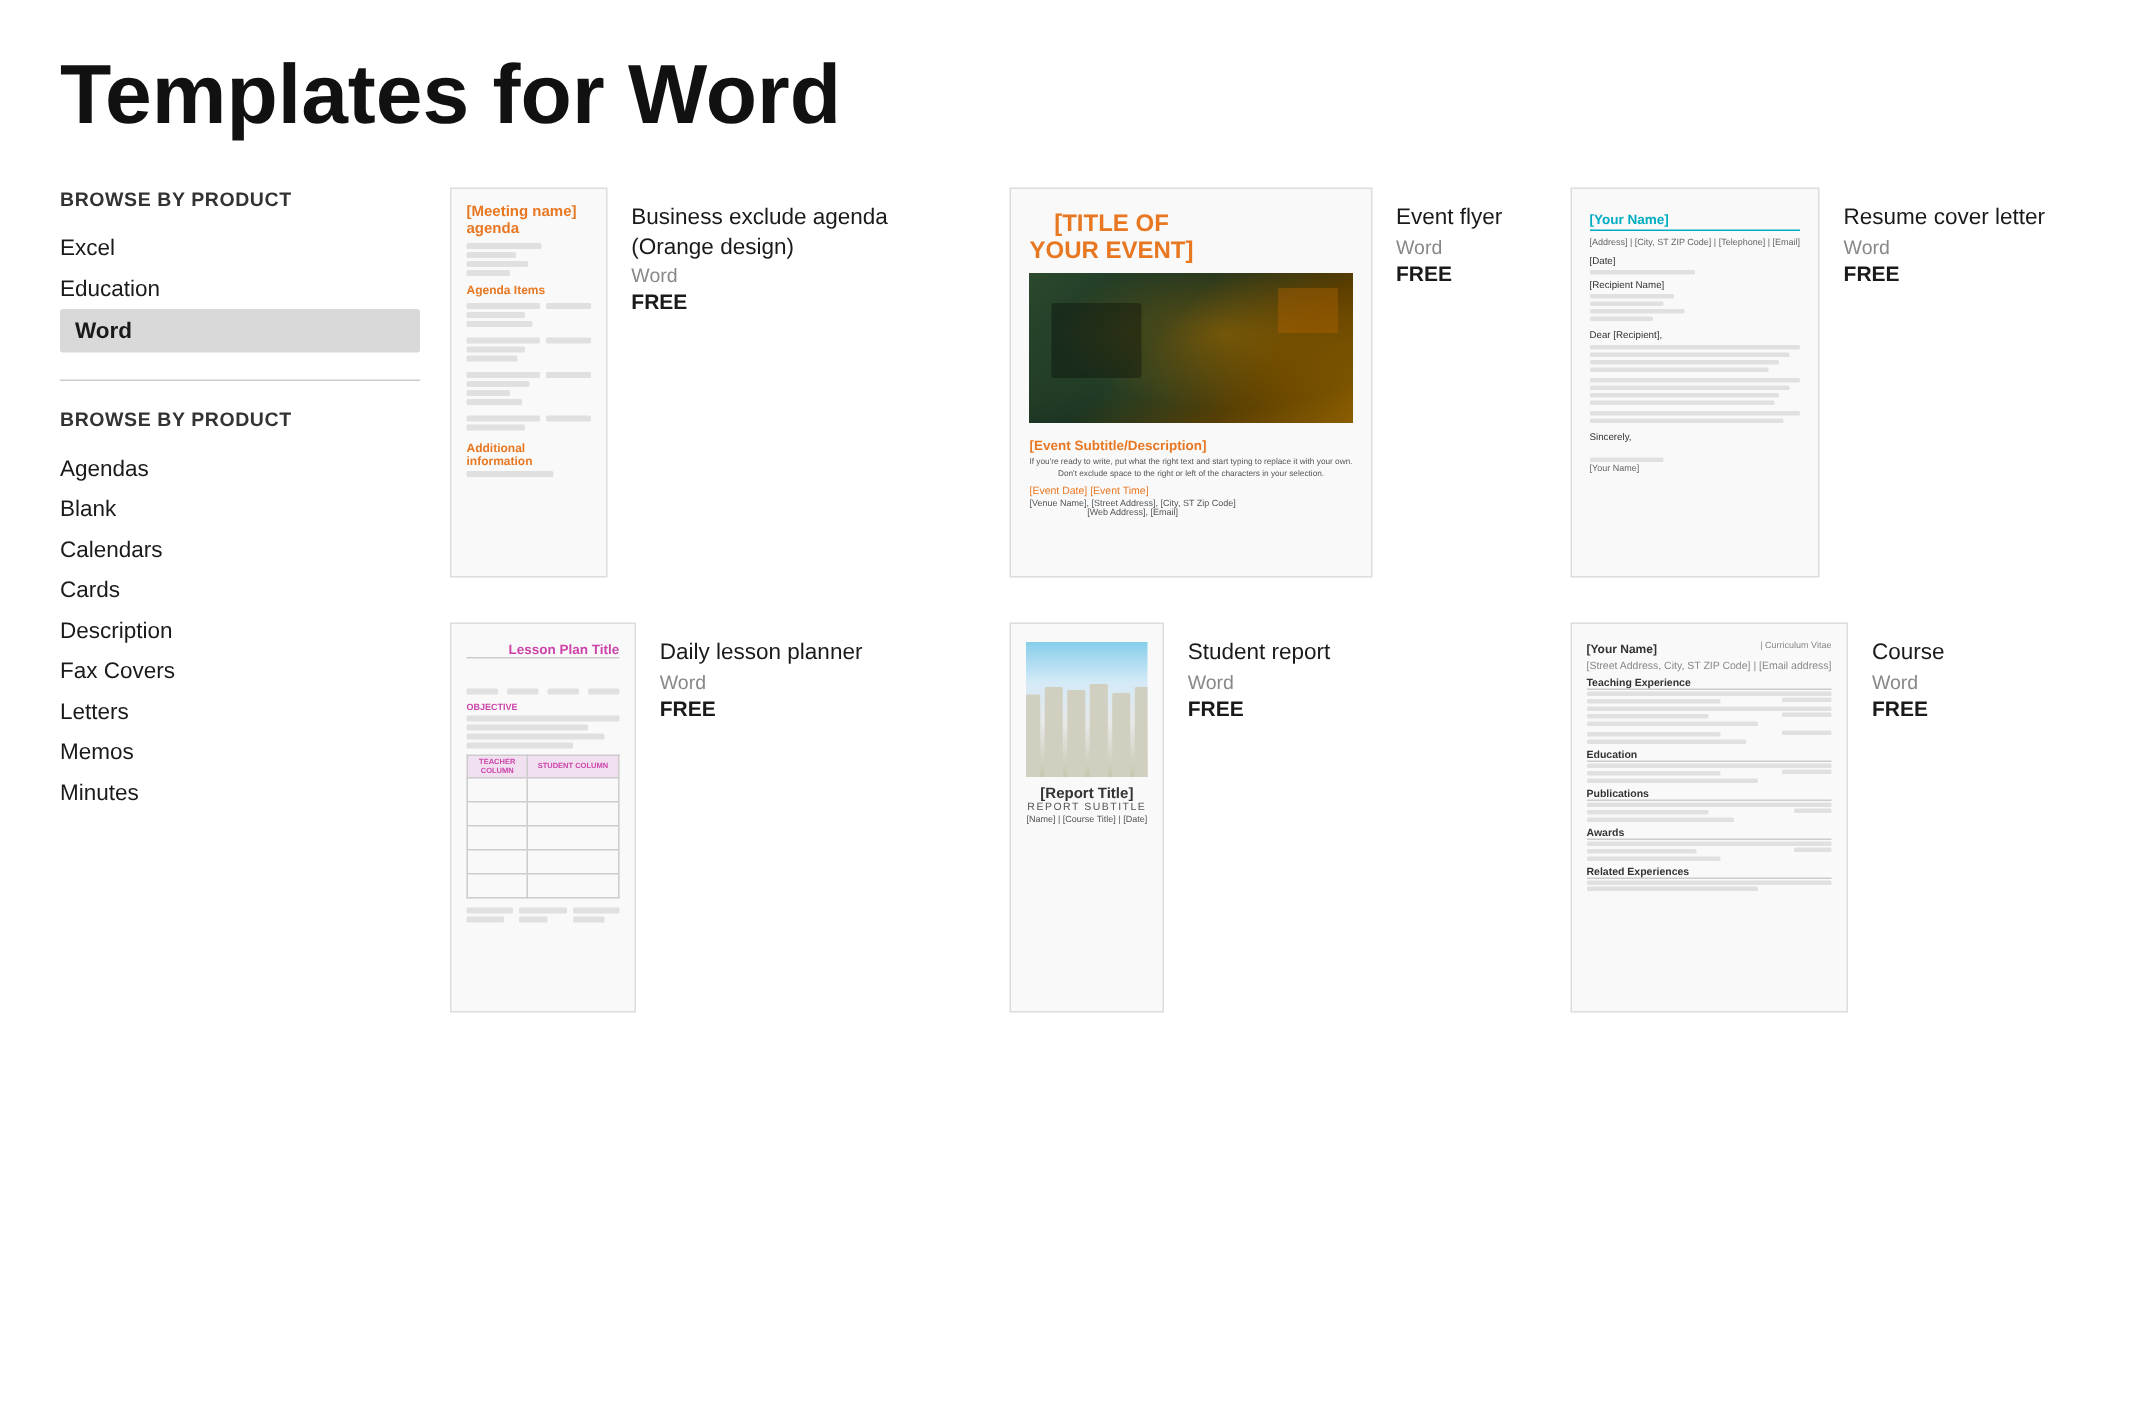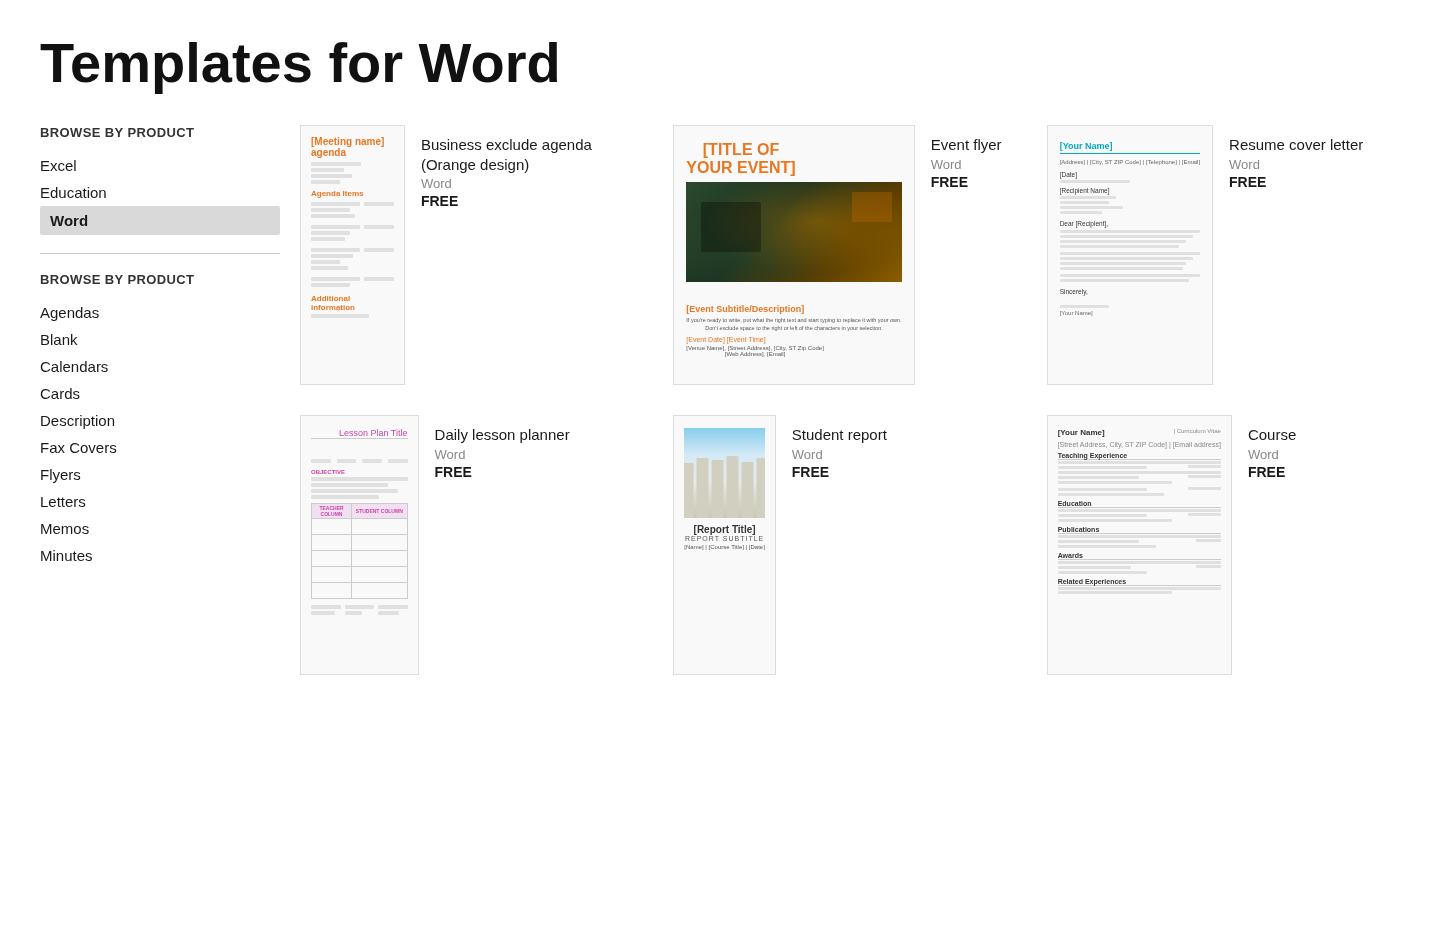--- a/index.html
+++ b/index.html
@@ -38,30 +38,30 @@
 
     
     .agenda-header { color: #e87722; font-size: 10px; font-weight: bold; margin-bottom: 4px; }
     .agenda-line { height: 4px; background: #e0e0e0; margin: 2px 0; border-radius: 1px; }
     .agenda-section { color: #e87722; font-size: 8px; font-weight: bold; margin-top: 5px; margin-bottom: 2px; }
 
     
     .flyer-title { color: #e87722; font-size: 16px; font-weight: 900; text-align: center; line-height: 1.1; }
     .flyer-img { width: 100%; height: 100px; background: linear-gradient(135deg, #2c4a2e 0%, #1a3020 40%, #5a3d00 70%, #8b5e00 100%); margin: 6px 0; position: relative; overflow: hidden; }
     .flyer-img-overlay { position: absolute; top: 0; left: 0; right: 0; bottom: 0; opacity: 0.4; background: radial-gradient(ellipse at 60% 40%, #cc8800 0%, transparent 60%), radial-gradient(ellipse at 30% 70%, #335533 0%, transparent 50%); }
-    .flyer-subtitle { color: #e87722; font-size: 9px; font-weight: bold; text-align: center; margin-top: 16px; }
+    .flyer-subtitle { color: #e87722; font-size: 9px; font-weight: bold; text-align: center; margin-top: 4px; }
     .flyer-details { color: #e87722; font-size: 7px; text-align: center; margin-top: 3px; }
     .flyer-small { font-size: 6px; color: #555; text-align: center; margin-top: 2px; }
 
     
     .resume-name { color: #00acc1; font-size: 9px; font-weight: bold; border-bottom: 1px solid #00acc1; padding-bottom: 2px; margin-bottom: 5px; }
     .resume-line { height: 3px; background: #e0e0e0; margin: 2px 0; border-radius: 1px; }
 
     
-    .lesson-title { color: #cc44aa; font-size: 9px; font-weight: normal; border-bottom: 1px solid #ccc; margin-bottom: 18px; padding-left: 28px; }
+    .lesson-title { color: #cc44aa; font-size: 9px; font-weight: bold; border-bottom: 1px solid #ccc; margin-bottom: 18px; padding-left: 28px; }
     .lesson-table { width: 100%; border-collapse: collapse; margin-top: 4px; }
     .lesson-table td { border: 1px solid #ccc; height: 14px; font-size: 5px; padding: 1px; }
     .lesson-header { background: #f0e0f0; }
 
     
     .report-img { width: 100%; height: 90px; background: linear-gradient(180deg, #87CEEB 0%, #d4eaf7 30%, #e8e8e8 60%, #c8c8b0 100%); margin-bottom: 6px; position: relative; overflow: hidden; }
     .columns-img { position: absolute; bottom: 0; left: 50%; transform: translateX(-50%); display: flex; gap: 3px; align-items: flex-end; }
     .col-shape { background: #d0cfc0; border-radius: 1px 1px 0 0; }
     .report-title { color: #333; font-size: 10px; text-align: center; font-weight: bold; }
     .report-sub { font-size: 7px; color: #555; text-align: center; letter-spacing: 1px; }
@@ -95,21 +95,20 @@
       <hr class="sidebar-divider">
 
       <div class="sidebar-section-title">BROWSE BY PRODUCT</div>
 
       <a class="sidebar-link">Agendas</a>
       <a class="sidebar-link">Blank</a>
       <a class="sidebar-link">Calendars</a>
       <a class="sidebar-link">Cards</a>
       <a class="sidebar-link">Description</a>
       <a class="sidebar-link">Fax Covers</a>
-      <a class="sidebar-link">Flyers</a>
       <a class="sidebar-link">Letters</a>
       <a class="sidebar-link">Memos</a>
       <a class="sidebar-link">Minutes</a>
     </div>
 
     <div class="main-content">
       <div class="templates-grid">
 
         <div class="template-card">
           <div class="template-thumb">

